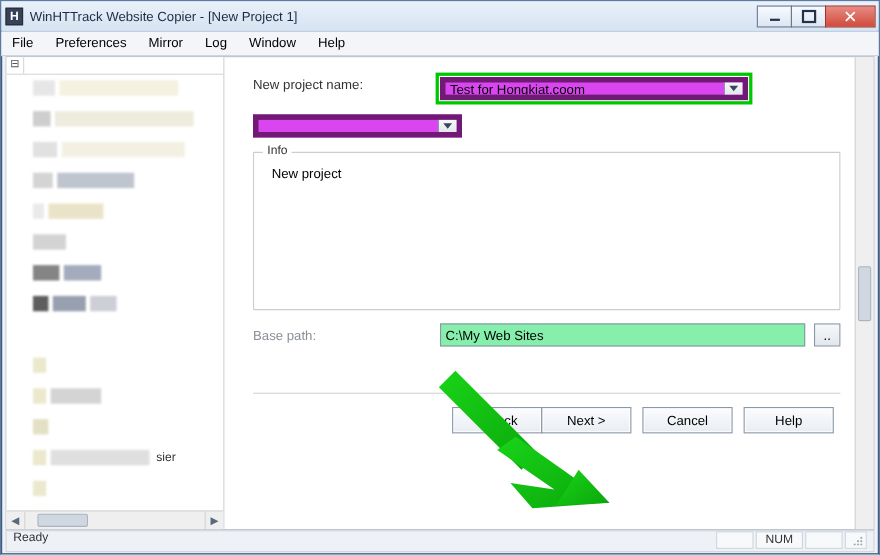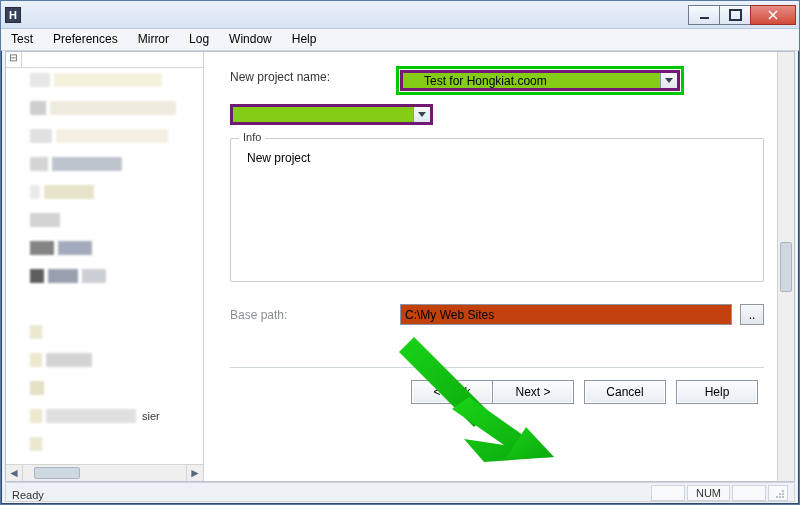--- a/index.html
+++ b/index.html
@@ -54,81 +54,82 @@
   .tree-hscroll .arrow { position:absolute; top:0; bottom:0; width:17px; display:flex; align-items:center; justify-content:center; color:#5a6a7e; }
   .tree-hscroll .arrow.l { left:0; border-right:1px solid #d4d4d4; }
   .tree-hscroll .arrow.r { right:0; border-left:1px solid #d4d4d4; }
 
   
   .formpanel { flex:1; position:relative; padding:18px 30px 0 26px; }
   .row { display:flex; align-items:flex-start; height:24px; margin-bottom:10px; }
   .lbl { width:170px; color:#333; }
   .lbl.disabled { color:#8a8f96; }
   .field { flex:0 0 280px; height:21px; display:flex; }
-  .combo { flex:1; height:21px; border:3px solid #701a75; background:#84cc16; display:flex;padding-left:17px; }
+  .combo { flex:1; height:21px; border:5px solid #701a75; background:#d946ef; display:flex; }
   .combo input { flex:1; border:none; outline:none; padding:0 4px; font-size:12px; background:transparent; }
   .combo .drop { width:17px; border-left:1px solid #8a97a6; background:linear-gradient(#f6f8fa,#e3e7ec); display:flex; align-items:center; justify-content:center; }
   .highlight-green { outline:3px solid #00c800; outline-offset:1px; }
 
   .infobox { margin-top:4px; border:1px solid #c8ced6; border-radius:1px; height:144px; padding:6px 10px; position:relative; }
   .infobox::before { content:attr(data-legend); position:absolute; top:-8px; left:8px; background:#fff; padding:0 4px; color:#333; font-size:11px; }
   .info-text { margin:6px 6px 0 6px; }
 
-  .basepathrow { display:flex; align-items:center; margin-top:22px; }
+  .basepathrow { display:flex; align-items:center; margin-top:12px; }
   .basepathrow .lbl { width:170px; }
-  .basepath-input { flex:1; height:21px; border:1px solid #8a97a6; background:#c2410c; padding:0 4px; outline:none; font-size:12px; }
+  .basepath-input { flex:1; height:21px; border:1px solid #8a97a6; background:#86efac; padding:0 4px; outline:none; font-size:12px; }
   .dotdot { width:24px; height:21px; margin-left:8px; border:1px solid #8a97a6; background:linear-gradient(#f6f8fa,#e3e7ec); display:flex; align-items:center; justify-content:center; }
 
   .sep { height:1px; background:#cfd5dc; margin:42px 0 12px 0; }
 
   .navbtns { display:flex; gap:10px; justify-content:flex-end; padding-right:6px; }
   .btn { width:82px; height:24px; border:1px solid #8a97a6; background:linear-gradient(#fbfcfe,#e9edf2); display:flex; align-items:center; justify-content:center; cursor:default; box-shadow: 0 0 0 1px #fff inset; }
   .btn-pair { display:flex; }
   .btn-pair .btn { margin-left:-1px; }
   .btn-pair .btn:first-child { margin-left:0; }
 
   
   .arrow-overlay { position:absolute; pointer-events:none; z-index:20; }
 
   
   .statusbar {
     position:absolute; left:4px; right:4px; bottom:2px; height:20px;
-    background:#eef1f5; border:1px solid #cfd5dd; display:flex; align-items:flex-end;
+    background:#eef1f5; border:1px solid #cfd5dd; display:flex; align-items:flex-start;
     padding:0 6px; font-size:11px; color:#333; justify-content:space-between;
   }
   .status-right { display:flex; gap:2px; }
   .status-cell { border:1px solid #cfd5dd; padding:0 8px; height:16px; line-height:14px; background:#f8f9fb; }
   .status-cell.empty { width:34px; }
   .status-cell.grip { width:20px; display:flex; align-items:flex-end; justify-content:flex-end; padding:0 2px 1px 0; }
   .grip svg { width:12px; height:12px; opacity:.6; }
 
   .tri { width:0; height:0; border-left:4px solid transparent; border-right:4px solid transparent; border-top:5px solid #3a4656; }
 </style>
 </head>
 <body>
 
 <div class="window">
 
   <div class="titlebar">
     <div class="left">
       <div class="app-icon">H</div>
+      <div class="title-text">WinHTTrack Website Copier - [New Project 1]</div>
     </div>
     <div class="winbtns">
       <div class="winbtn min"></div>
       <div class="winbtn max"></div>
       <div class="winbtn close">
         <svg viewBox="0 0 10 10">
             <path d="M1 1 L9 9 M9 1 L1 9" stroke="#fff" stroke-width="1.6"></path>
           </svg>
       </div>
     </div>
   </div>
 
   <div class="menubar">
-    <div class="menuitem">Test</div>
+    <div class="menuitem">File</div>
     <div class="menuitem">Preferences</div>
     <div class="menuitem">Mirror</div>
     <div class="menuitem">Log</div>
     <div class="menuitem">Window</div>
     <div class="menuitem">Help</div>
   </div>
 
   <div class="client">
 
     <div class="treepanel">

